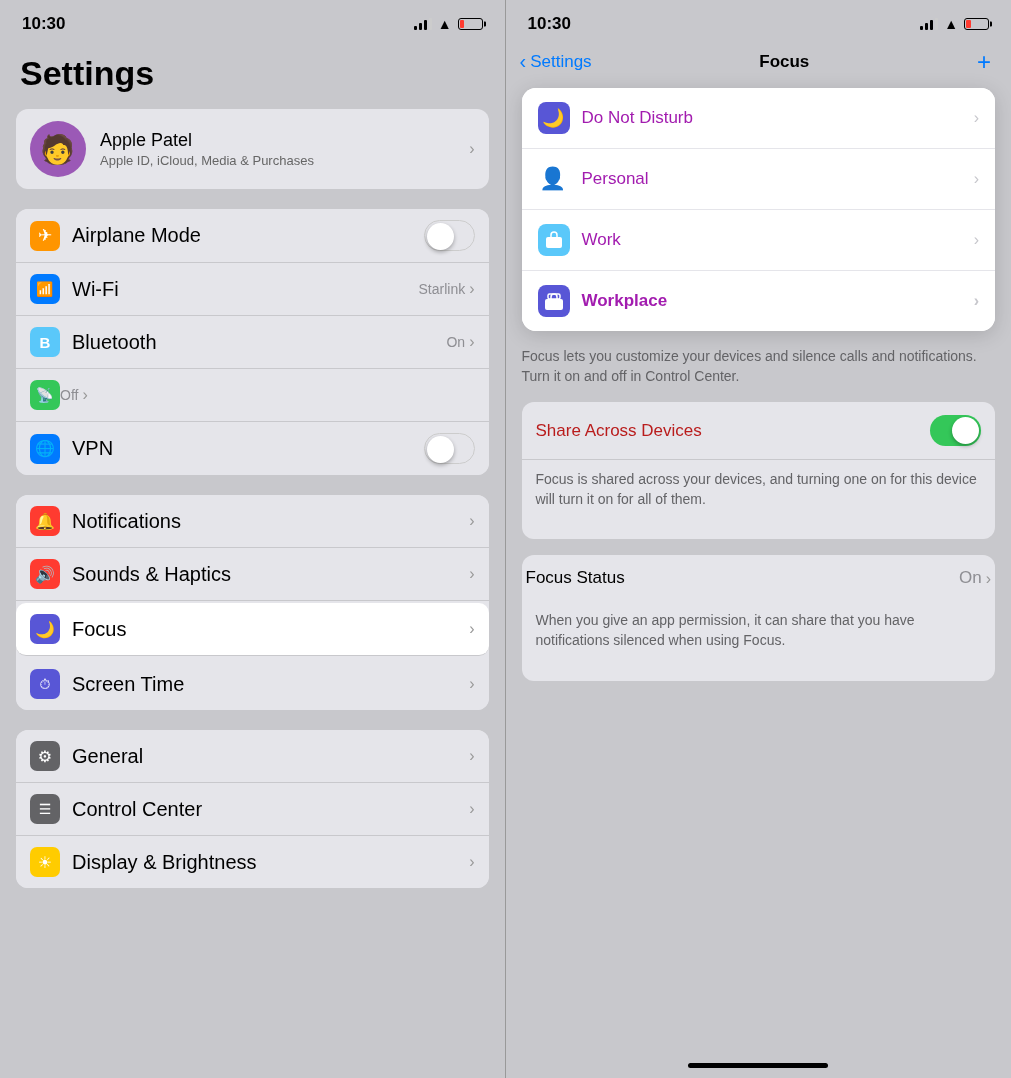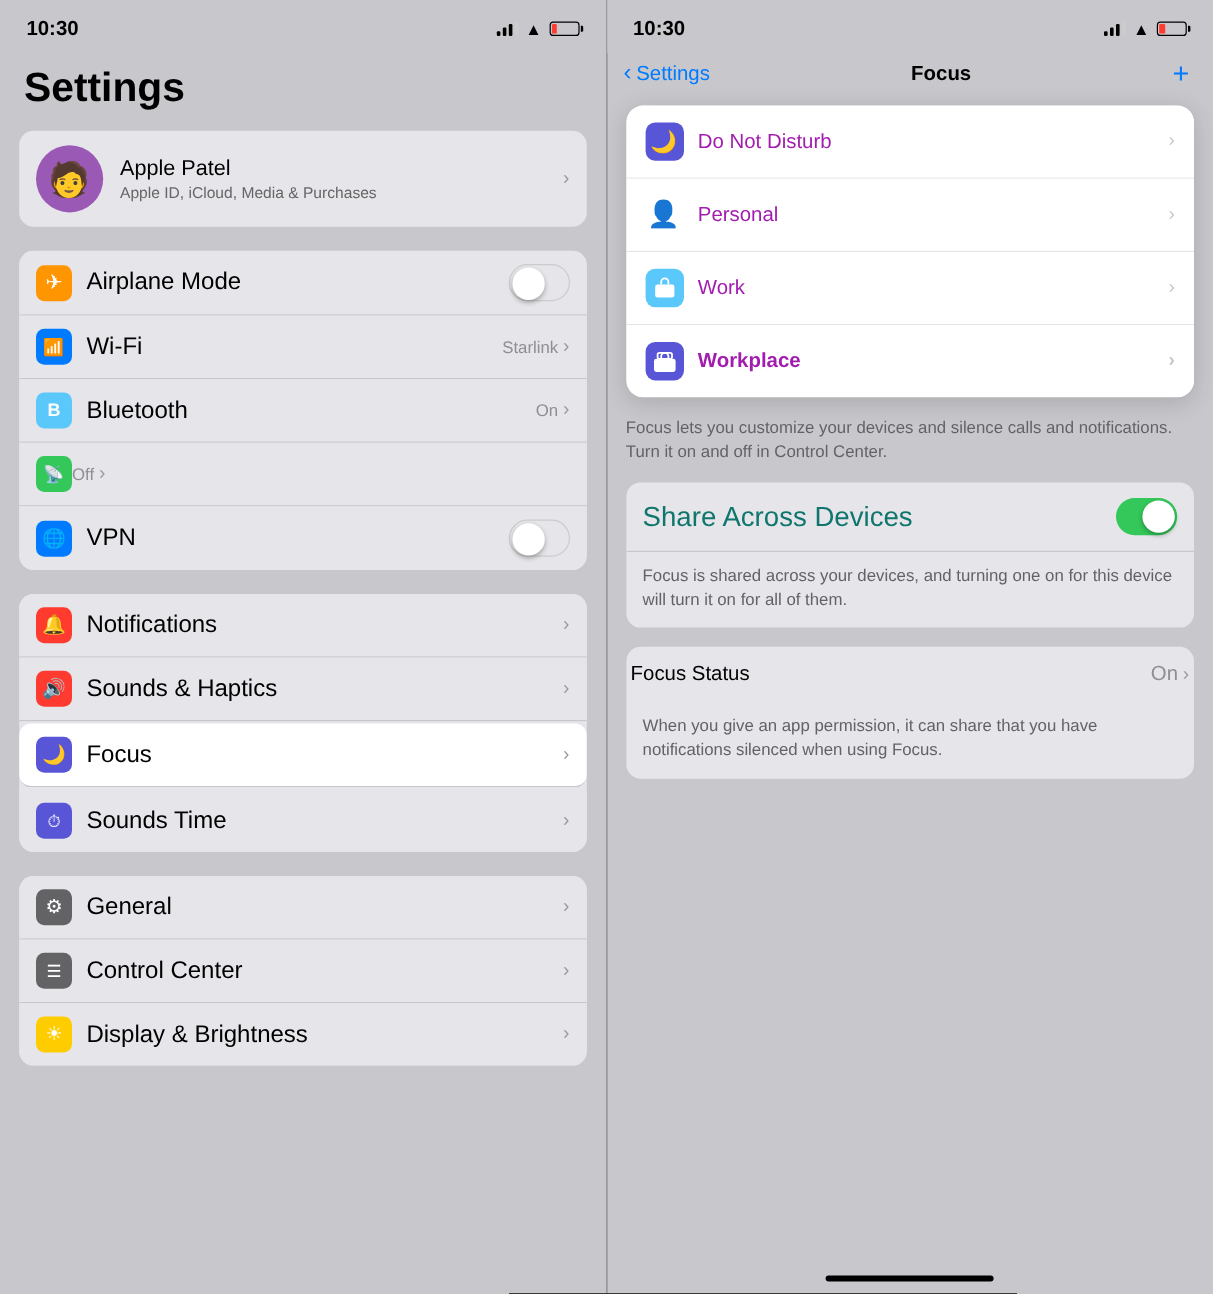--- a/index.html
+++ b/index.html
@@ -303,22 +303,22 @@
       padding: 13px 14px;
       border-bottom: 0.5px solid #c8c8cc;
     }
 
     .card-row:last-child {
       border-bottom: none;
     }
 
     .card-row-label {
       flex: 1;
-      font-size: 23px;
-      color: #0f766e;
+      font-size: 17px;
+      color: #b91c1c;
     }
 
     .toggle-on {
       width: 51px;
       height: 31px;
       border-radius: 16px;
       background: #34c759;
       position: relative;
     }
 
@@ -327,21 +327,21 @@
       height: 27px;
       border-radius: 50%;
       background: #fff;
       position: absolute;
       top: 2px;
       right: 2px;
       box-shadow: 0 2px 4px rgba(0,0,0,0.3);
     }
 
     .card-sub {
-      padding: 10px 14px 14px 14px;
+      padding: 10px 14px 30px 14px;
       font-size: 14px;
       color: #636366;
       line-height: 1.4;
     }
 
     .status-row {
       display: flex;
       align-items: flex-end;
       padding: 13px 4px;
     }
@@ -512,21 +512,21 @@
       </div>
 
       <div class="settings-row highlighted" style="margin: 2px 0;">
         <div class="row-icon icon-purple" style="font-size:16px;">🌙</div>
         <span class="row-label">Focus</span>
         <span class="chevron">›</span>
       </div>
 
       <div class="settings-row">
         <div class="row-icon icon-purple2" style="font-size:14px;">⏱</div>
-        <span class="row-label">Sounds Time</span>
+        <span class="row-label">Screen Time</span>
         <span class="chevron">›</span>
       </div>
     </div>
 
     <div class="settings-group">
 
       <div class="settings-row">
         <div class="row-icon icon-gray" style="font-size:16px;">⚙</div>
         <span class="row-label">General</span>
         <span class="chevron">›</span>

